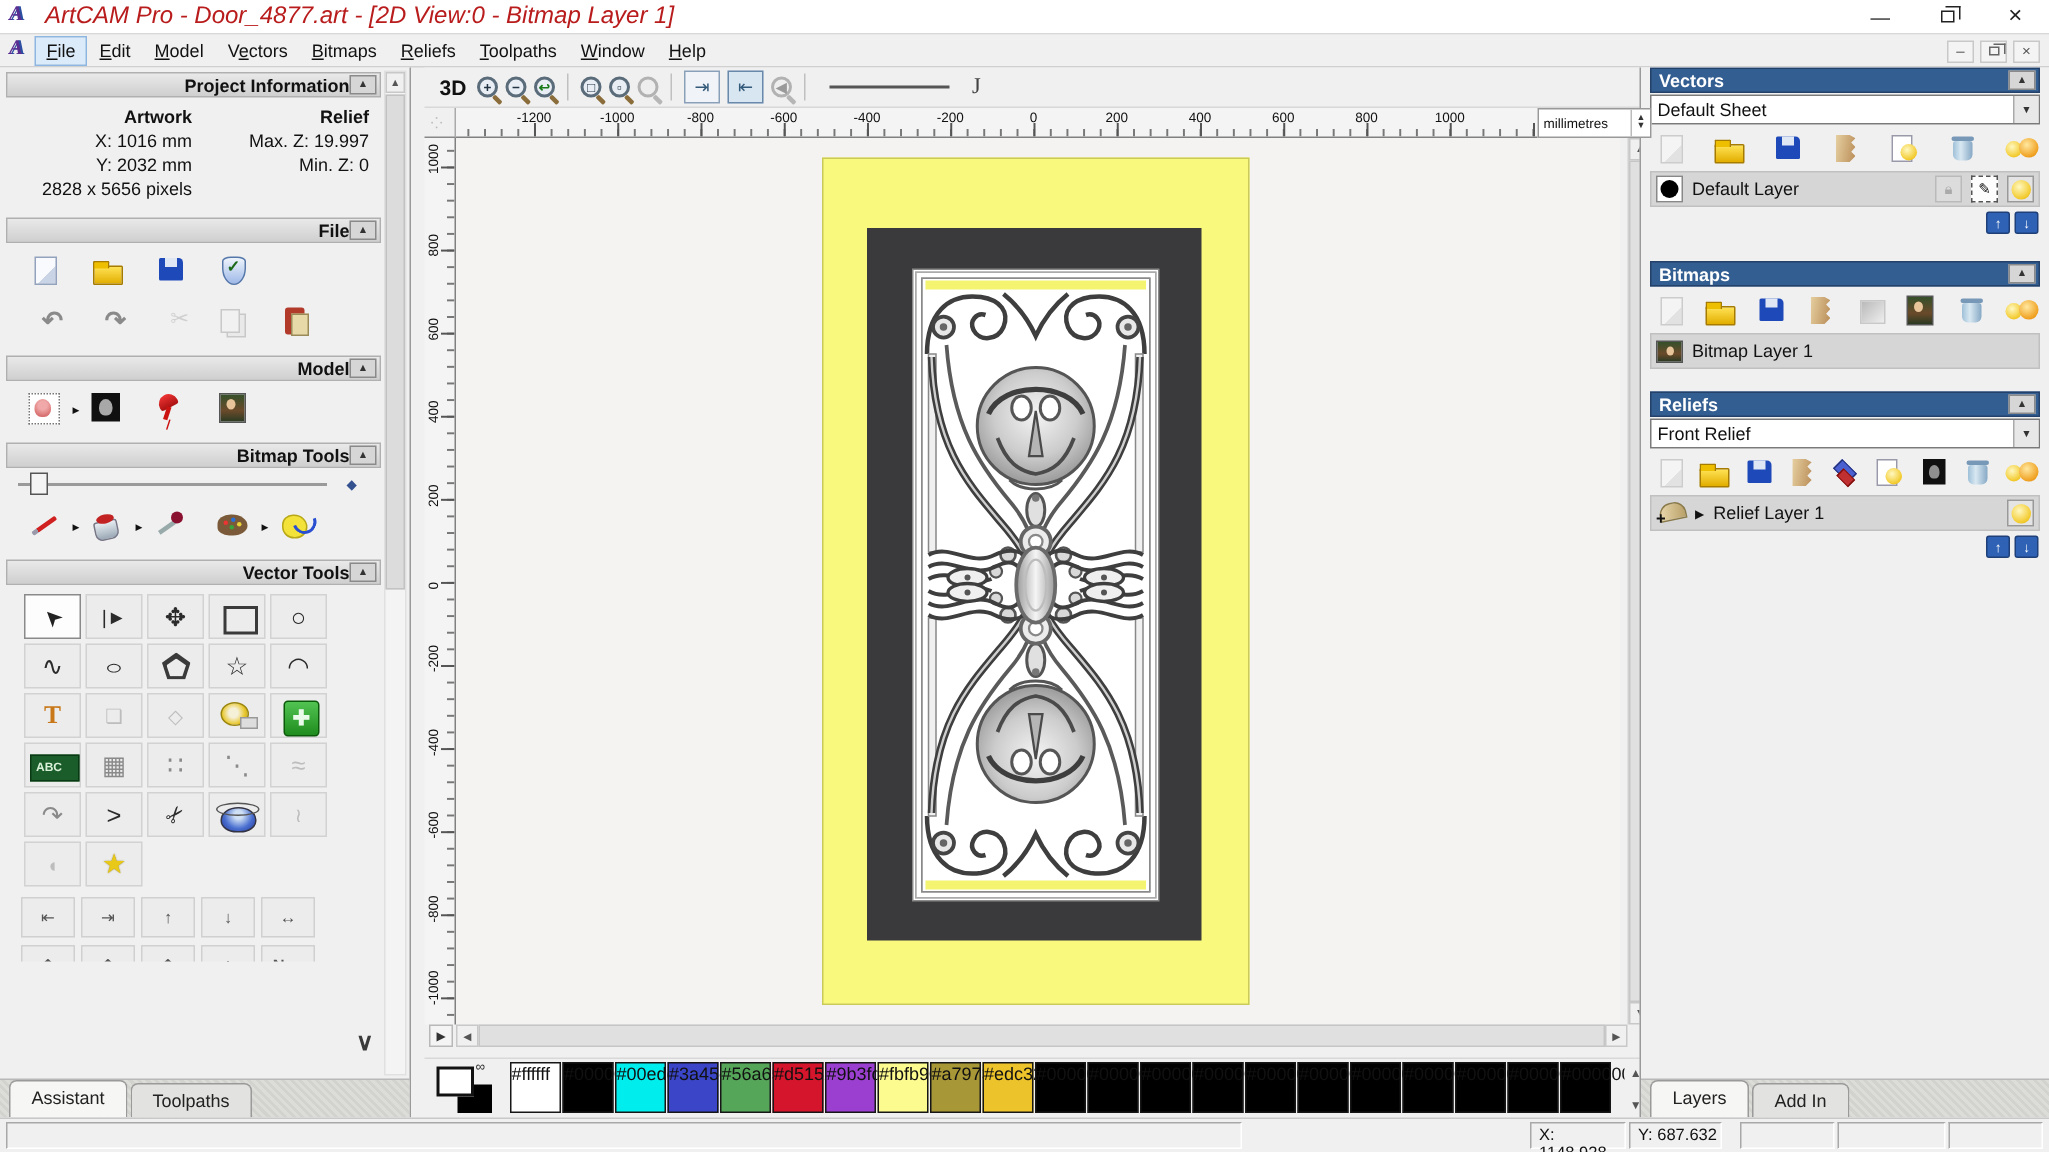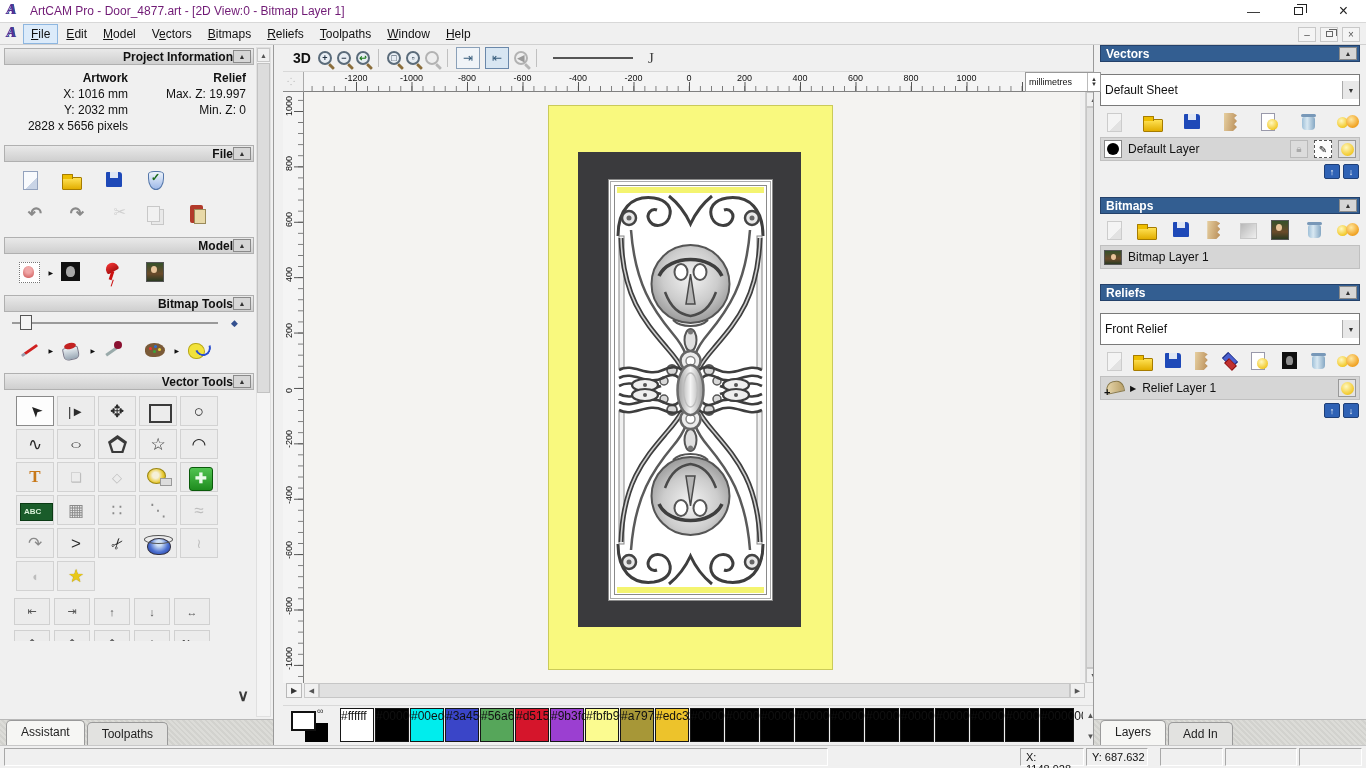--- a/index.html
+++ b/index.html
@@ -3,21 +3,21 @@
 <meta charset="utf-8">
 <style>
   * { margin:0; padding:0; box-sizing:border-box; }
   html,body { width:1366px; height:768px; overflow:hidden; }
   body { font-family:"Liberation Sans", sans-serif; background:#f0f0f0; color:#111; font-size:12px; position:relative; }
 
   
   #titlebar { position:absolute; left:0; top:0; width:1366px; height:23px; background:#ffffff; border-bottom:1px solid #d8d8d8; display:flex; align-items:center; }
   .applogo { width:20px; height:16px; margin-left:4px; position:relative; }
   .applogo::before { content:"A"; position:absolute; left:2px; top:-1px; font:bold italic 14px "Liberation Serif", serif; color:#5a2d91; text-shadow:1.5px 0 #2d4fa1; }
-  #title-text { margin-left:6px; font-size:12px; color:#701a75; }
+  #title-text { margin-left:6px; font-size:16px; color:#b91c1c;font-style:italic; }
   #win-controls { margin-left:auto; display:flex; height:23px; }
   .wbtn { width:45px; height:23px; display:flex; align-items:center; justify-content:center; color:#222; font-size:13px; }
   .wbtn .rsq { position:relative; width:9px; height:8px; border:1px solid #222; background:#fff; }
   .wbtn .rsq::before { content:""; position:absolute; left:2px; top:-4px; width:9px; height:8px; border:1px solid #222; border-bottom:none; border-left:none; }
 
   
   #menubar { position:absolute; left:0; top:24px; width:1366px; height:21px; background:#f0f0f0; display:flex; align-items:center; border-bottom:1px solid #d0d0d0; }
   .menu-item { padding:2px 7px; margin-right:2px; font-size:12px; color:#111; }
   .menu-item.hl { background:#dcebfa; outline:1px solid #8db6e0; }
   .menu-item u { text-decoration:underline; }
@@ -194,21 +194,21 @@
   .sw { width:34px; height:34px; border:1px solid #161616; }
   #pal-scroll { position:absolute; right:2px; top:2px; width:16px; height:36px; display:flex; flex-direction:column; justify-content:space-between; }
   #pal-scroll .pbtn { width:15px; height:15px; font-size:8px; color:#555; display:flex; align-items:center; justify-content:center; background:#f0f0f0; }
 
   
   #right-panel { position:absolute; left:1093px; top:0; width:273px; height:700px; background:#f0f0f0; border-left:1px solid #9a9a9a; }
   #right-scrollwrap { position:absolute; inset:0 0 26px 0; overflow:hidden; padding:0 6px; }
   .rp-hdr { height:17px; background:#335e91; border:1px solid #24416a; display:flex; align-items:center; margin-top:0; }
   .rp-hdr .htxt { color:#fff; font-weight:bold; font-size:12px; padding-left:5px; flex:1; }
   .mt { margin-top:15px; }
-  .combo { height:32px; background:#fff; border:1px solid #7a7a7a; display:flex; align-items:center; margin-top:12px; }
+  .combo { height:20px; background:#fff; border:1px solid #7a7a7a; display:flex; align-items:center; margin-top:1px; }
   .combo .ctxt { flex:1; font-size:12px; padding-left:4px; }
   .combo .carr { width:17px; height:18px; background:#e8e8e8; border-left:1px solid #aaa; font-size:7px; color:#333; display:flex; align-items:center; justify-content:center; }
   .rp-icons { display:flex; justify-content:space-between; padding:5px 2px 2px 2px; }
   .rp-icons .tbic { width:22px; height:22px; }
   .layer-row { height:24px; background:#d6d6d6; border:1px solid #c0c0c0; display:flex; align-items:center; gap:6px; padding:0 3px; margin-top:2px; }
   .chip { width:18px; height:18px; background:#fff; border:1px solid #888; display:flex; align-items:center; justify-content:center; }
   .chip .dot { width:12px; height:12px; border-radius:50%; background:#000; }
   .layer-label { flex:1; font-size:12px; }
   .mini-btn { width:18px; height:18px; border:1px solid #999; background:#e4e4e4; display:flex; align-items:center; justify-content:center; font-size:10px; position:relative; }
   .mini-btn.dashed { border:1px dashed #555; background:#fdfdfd; }

